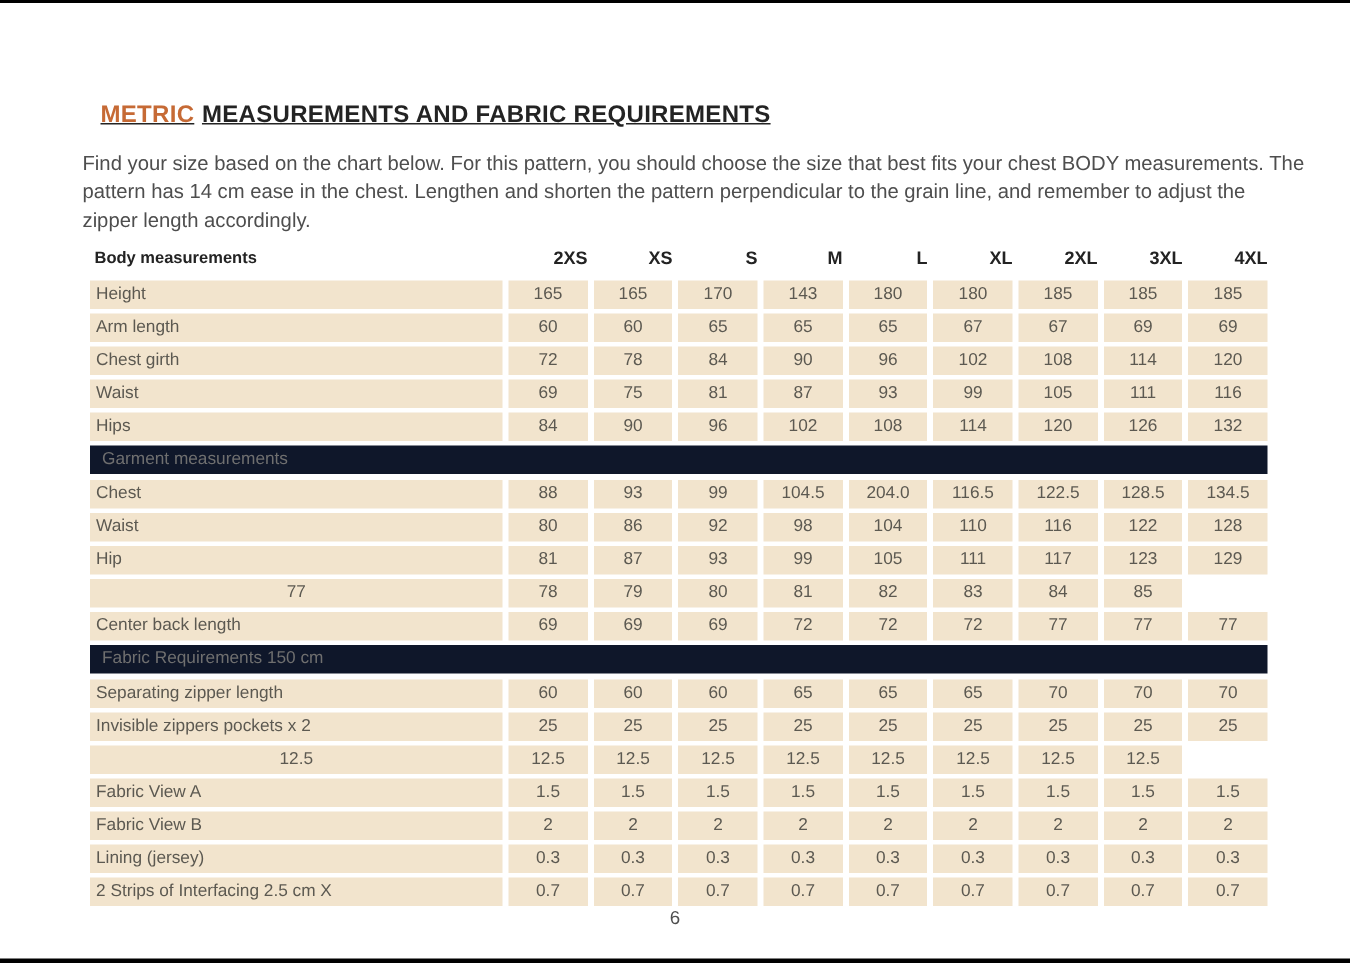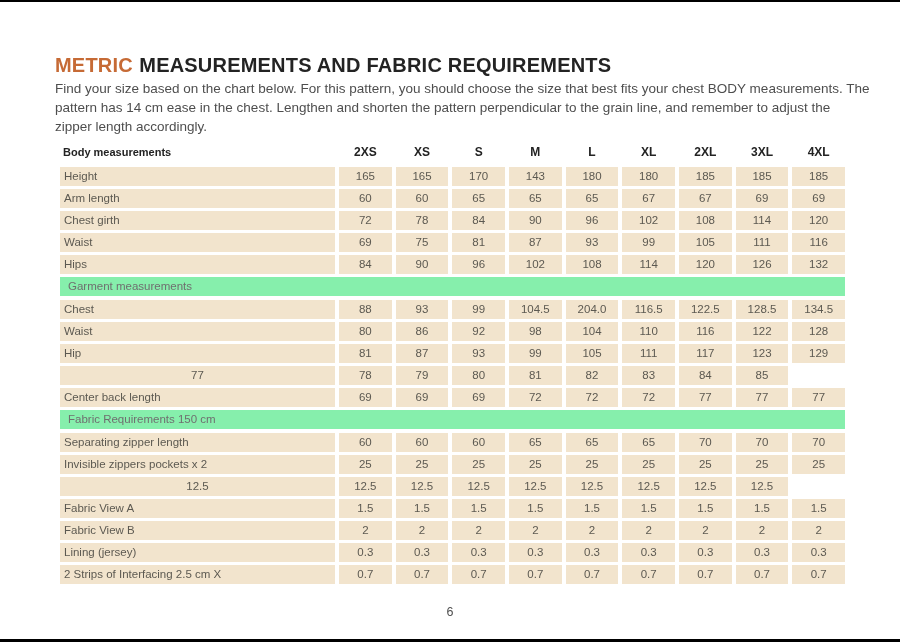--- a/index.html
+++ b/index.html
@@ -25,27 +25,28 @@
   .edge.top { top: 0; height: 2px; }
   .edge.bottom { bottom: 0; height: 3px; }
 
   .content {
     position: absolute;
     left: 55px;
     top: 55px;
     right: 30px;
   }
   h1.title {
-    margin: 0;
-    font-size: 20px;
+    margin: 12px;
+    font-size: 16px;
     line-height: 20px;
     font-weight: 700;
     letter-spacing: 0.2px;
     color: var(--text-dark, #232323);
     white-space: nowrap;
+    text-decoration: underline;
   }
   h1.title .accent {
     color: var(--accent, #c66a35);
     margin-right: 0.32em;
   }
   p.intro {
     margin: 4px 0 0 0;
     font-size: 13.5px;
     line-height: 19px;
     color: var(--text-gray, #4e4e4e);
@@ -72,21 +73,21 @@
   .thead .header-label {
     font-size: 11px;
     font-weight: 700;
     color: var(--text-dark, #232323);
     padding-left: 3px;
   }
   .thead .size-col {
     font-size: 12px;
     font-weight: 700;
     color: var(--text-dark, #232323);
-    text-align: center;
+    text-align: right;
   }
   .trow.data .cell {
     background: var(--beige, #f2e4cd);
     height: 19px;
     line-height: 19px;
     font-size: 11.5px;
     color: var(--cell-text, #5c5951);
   }
   .trow.data .label-cell {
     padding-left: 4px;
@@ -97,21 +98,21 @@
     text-align: center;
   }
   .section-row {
     height: 19px;
     line-height: 19px;
     padding-left: 8px;
     font-size: 11.5px;
     color: #6f6f6f;
     margin-top: 3px;
     margin-bottom: 4px;
-    background: #86efac;
+    background: #0f172a;
   }
   .page-num {
     position: absolute;
     left: 0;
     right: 0;
     bottom: 23px;
     text-align: center;
     font-size: 12.5px;
     color: var(--text-gray, #4e4e4e);
   }

